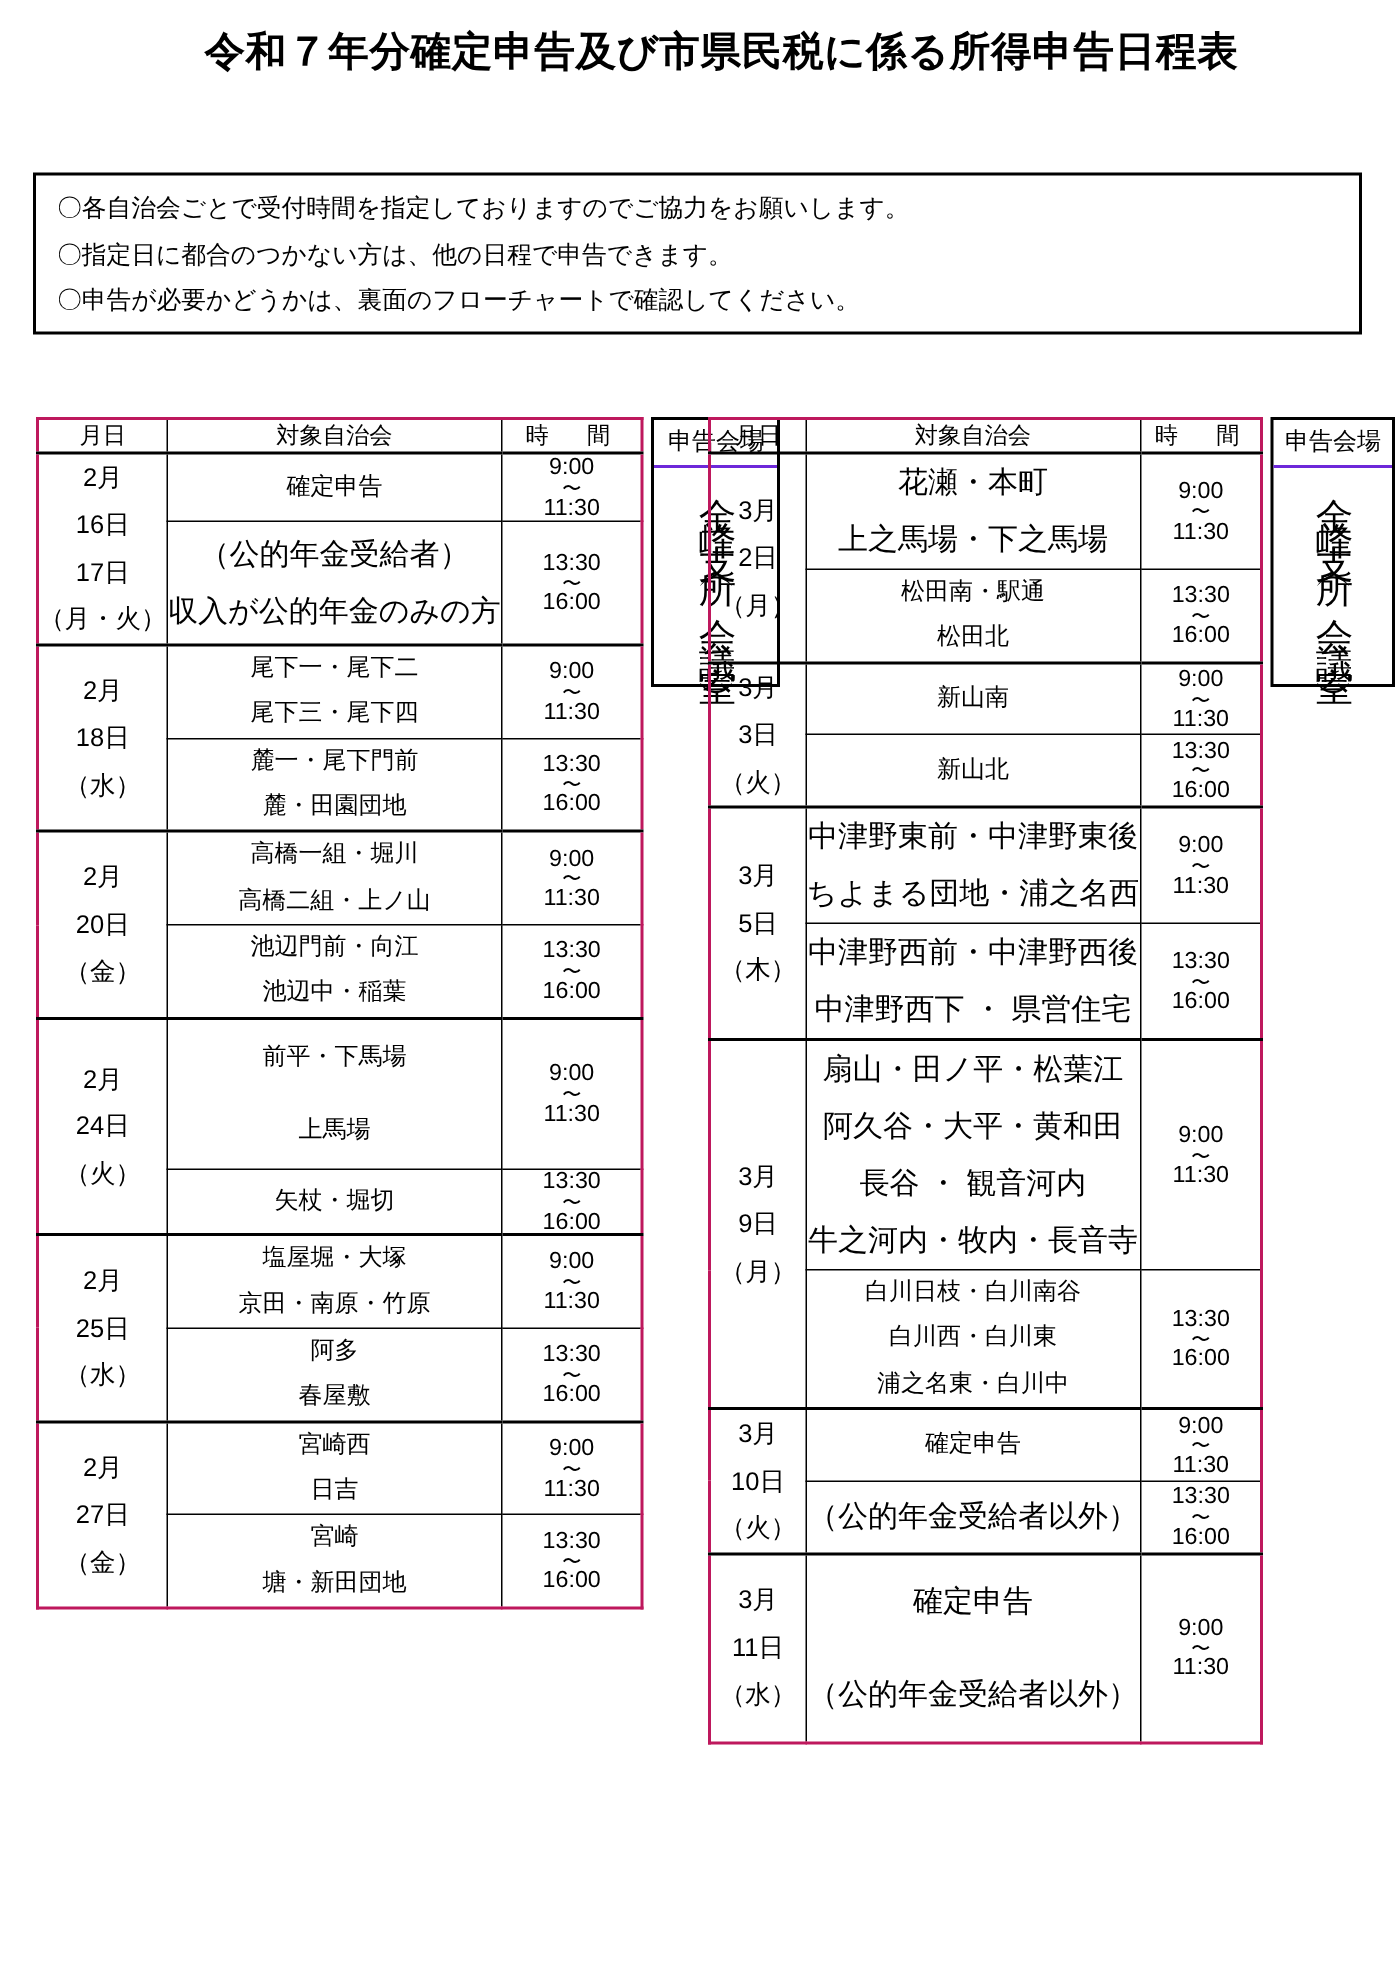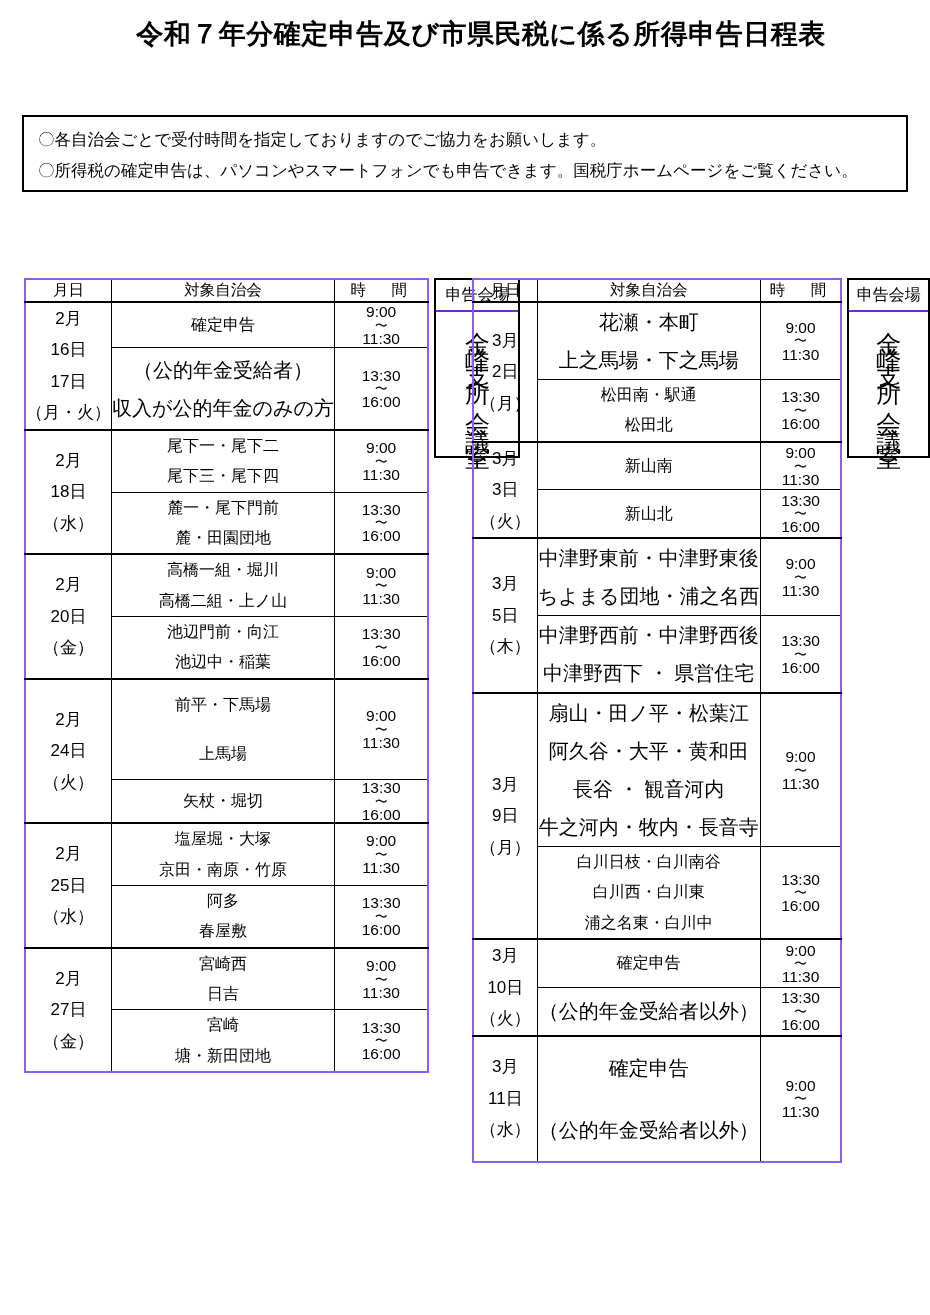--- a/index.html
+++ b/index.html
@@ -70,21 +70,21 @@
     font-size: 15.5px;
   }
   table.sched td, table.sched th {
     border: 1px solid #000;
     padding: 0;
     text-align: center;
     vertical-align: middle;
     font-weight: normal;
   }
   
-  table.sched { border: 2px solid #8b5cf6; }
+  table.sched { border: 2px solid #be185d; }
   table.sched tr.blockstart > td,
   table.sched tr.blockstart > th { border-top: 2px solid #000; }
   table.sched th { border-bottom: 2px solid #000; }
 
   col.c-date { width: 68px; }
   col.c-assoc { width: 178px; }
   col.c-time { width: 94px; }
   .hdr-time { letter-spacing: 5px; padding-left: 5px; }
 
   .date-cell {
@@ -147,21 +147,22 @@
     white-space: nowrap;
   }
 </style>
 </head>
 <body>
 
 <div class="page-title">令和７年分確定申告及び市県民税に係る所得申告日程表</div>
 
 <div class="notice-box">
   <div class="notice-line">〇各自治会ごとで受付時間を指定しておりますのでご協力をお願いします。</div>
-  <div class="notice-line">〇所得税の確定申告は、パソコンやスマートフォンでも申告できます。国税庁ホームページをご覧ください。</div>
+  <div class="notice-line">〇指定日に都合のつかない方は、他の日程で申告できます。</div>
+  <div class="notice-line">〇申告が必要かどうかは、裏面のフローチャートで確認してください。</div>
 </div>
 
 <div class="sched-wrap left">
   <table class="sched">
     <colgroup>
       <col class="c-date">
         <col class="c-assoc">
         <col class="c-time">
     </colgroup>
     <thead>

